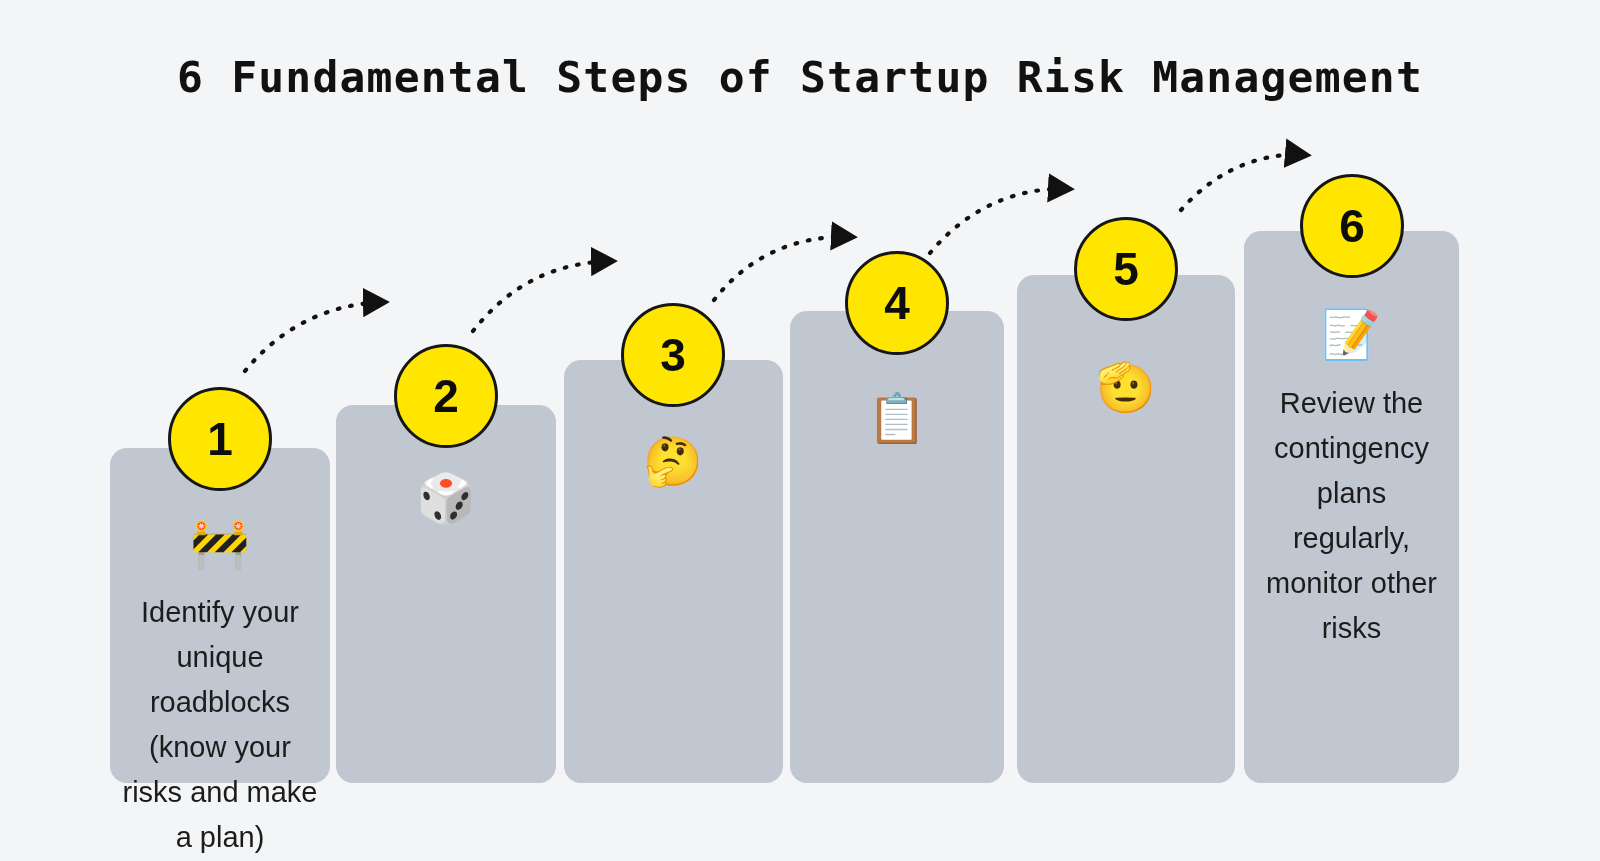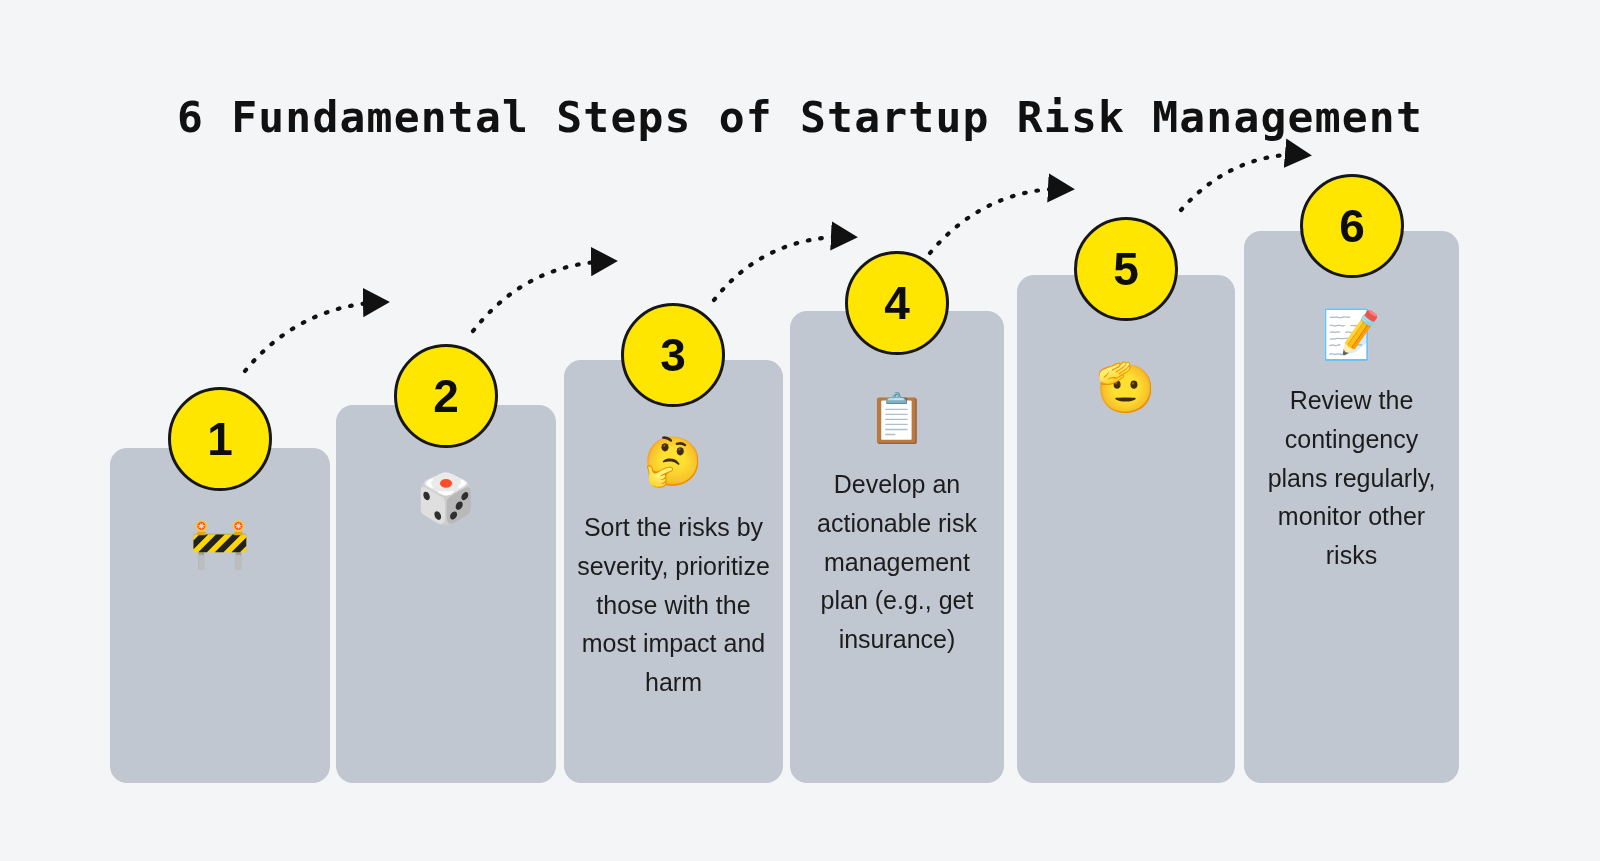--- a/index.html
+++ b/index.html
@@ -25,21 +25,20 @@
     left: 0;
     top: 52px;
     width: 1600px;
     text-align: center;
     font-family: "DejaVu Sans Mono", "Liberation Mono", monospace;
     font-size: 43px;
     font-weight: 700;
     letter-spacing: 1.2px;
     color: #111111;
     white-space: nowrap;
-    margin-top: 40px;
   }
 
   
   #arrow-layer {
     position: absolute;
     left: 0;
     top: 0;
     width: 1600px;
     height: 861px;
     pointer-events: none;
@@ -84,21 +83,21 @@
     box-sizing: border-box;
     padding: 0 12px;
   }
   .step-emoji {
     font-size: 48px;
     line-height: 1;
     margin-bottom: 22px;
     user-select: none;
   }
   .step-text {
-    font-size: 25px;
+    font-size: 29px;
     line-height: 1.55;
     color: #1c1c1c;
     text-align: center;
     font-family: "Liberation Sans", sans-serif;
   }
 </style>
 </head>
 <body>
 
 <div id="stage">
@@ -120,52 +119,51 @@
     </g>
   </svg>
 
   <div class="step" style="left:110px; top:448px; width:220px; height:335px;">
     <div class="step-card" style="height:335px;"></div>
     <div class="step-badge" style="left:58px; top:-61px;">
       <span>1</span>
     </div>
     <div class="step-inner" style="top:72px;">
       <div class="step-emoji">🚧</div>
+      <div class="step-text">Identify your unique roadblocks (know your risks and make a plan)</div>
     </div>
   </div>
 
   <div class="step" style="left:336px; top:405px; width:220px; height:378px;">
     <div class="step-card" style="height:378px;"></div>
     <div class="step-badge" style="left:58px; top:-61px;">
       <span>2</span>
     </div>
     <div class="step-inner" style="top:70px;">
       <div class="step-emoji">🎲</div>
     </div>
   </div>
 
   <div class="step" style="left:564px; top:360px; width:219px; height:423px;">
     <div class="step-card" style="height:423px;"></div>
     <div class="step-badge" style="left:57px; top:-57px;">
       <span>3</span>
     </div>
     <div class="step-inner" style="top:78px;">
       <div class="step-emoji">🤔</div>
-      <div class="step-text">Sort the risks by severity, prioritize those with the most impact and harm</div>
     </div>
   </div>
 
   <div class="step" style="left:790px; top:311px; width:214px; height:472px;">
     <div class="step-card" style="height:472px;"></div>
     <div class="step-badge" style="left:55px; top:-60px;">
       <span>4</span>
     </div>
     <div class="step-inner" style="top:84px;">
       <div class="step-emoji">📋</div>
-      <div class="step-text">Develop an actionable risk management plan (e.g., get insurance)</div>
     </div>
   </div>
 
   <div class="step" style="left:1017px; top:275px; width:218px; height:508px;">
     <div class="step-card" style="height:508px;"></div>
     <div class="step-badge" style="left:57px; top:-58px;">
       <span>5</span>
     </div>
     <div class="step-inner" style="top:89px;">
       <div class="step-emoji">🫡</div>

